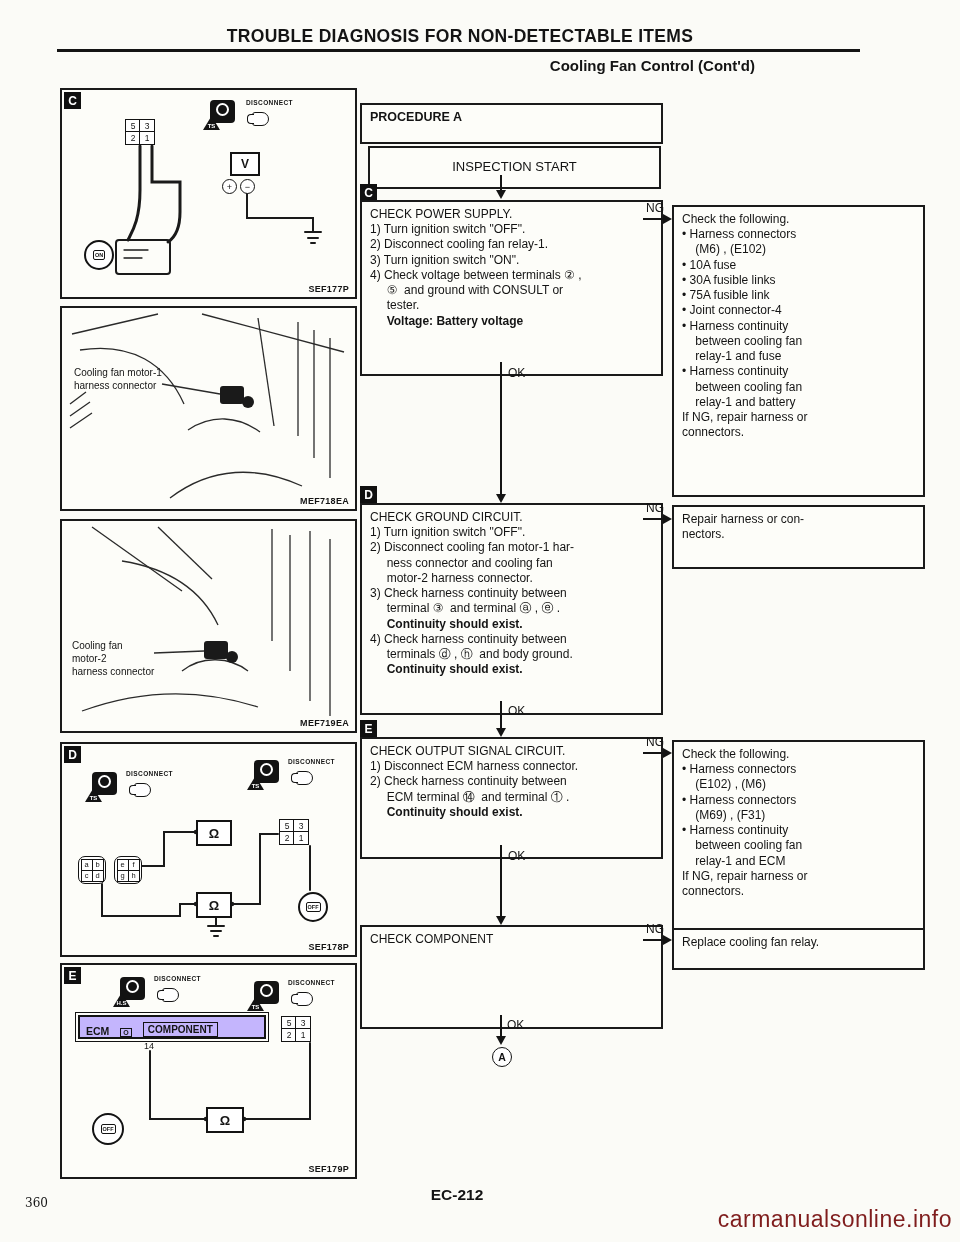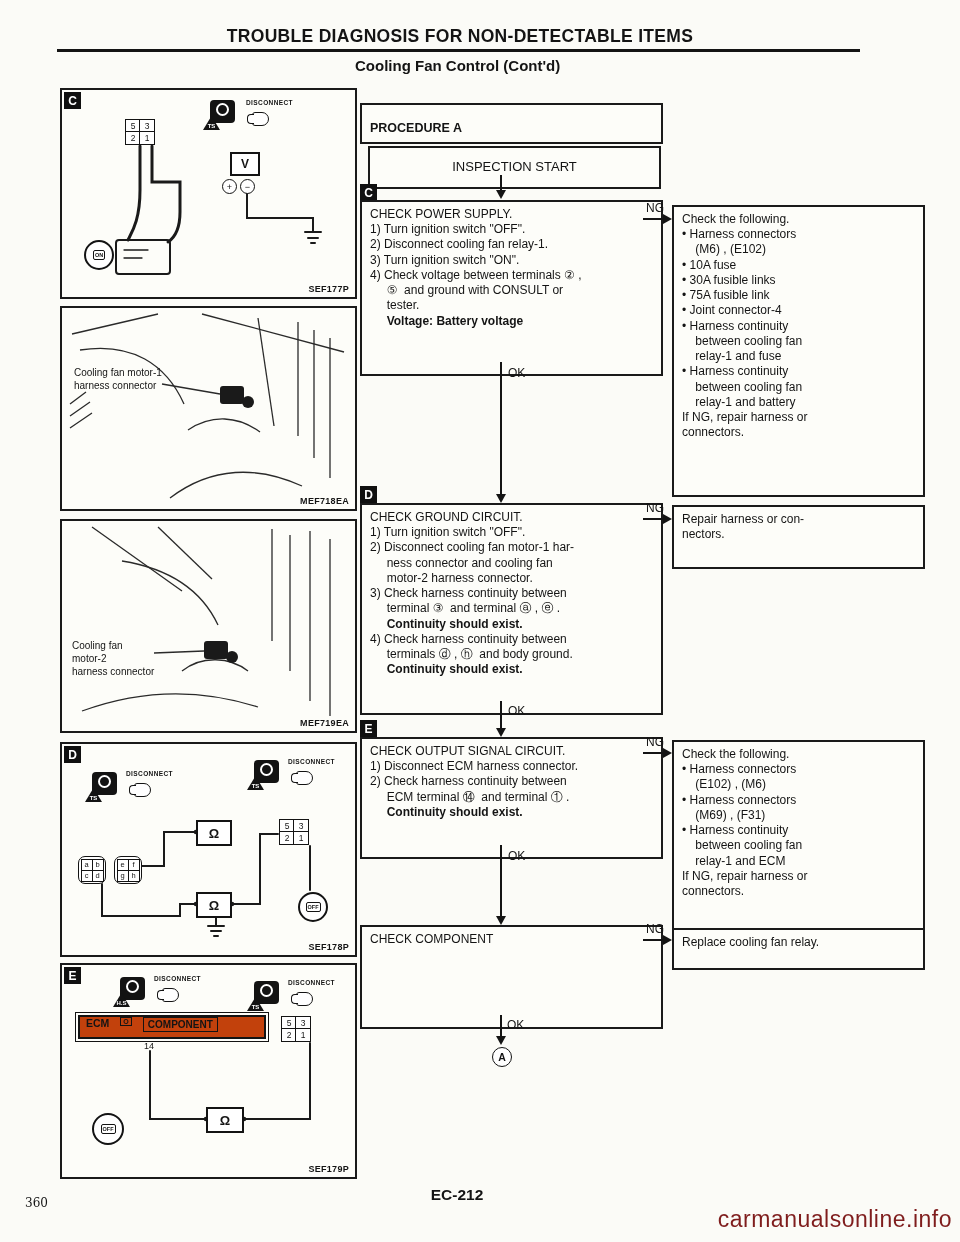--- a/index.html
+++ b/index.html
@@ -3,56 +3,56 @@
 <meta charset="utf-8">
 <style>
   html,body{margin:0;padding:0}
   body{background:#d9d9d9;font-family:"Liberation Sans",sans-serif}
   #page{position:relative;width:960px;height:1242px;margin:0 auto;background:#fbfbf7;color:#141414;overflow:hidden}
   .pre{white-space:pre-wrap}
   .b{font-weight:bold}
   
   .h-title{position:absolute;left:0;top:26px;width:920px;text-align:center;font-size:17.5px;font-weight:bold;letter-spacing:.3px}
   .h-rule{position:absolute;left:57px;top:49px;width:803px;height:3px;background:#141414}
-  .h-sub{position:absolute;left:355px;top:57px;width:400px;text-align:left;font-size:15px;font-weight:bold}
+  .h-sub{position:absolute;left:355px;top:57px;width:400px;text-align:right;font-size:15px;font-weight:bold}
   .f-code{position:absolute;left:392px;top:1186px;width:130px;text-align:center;font-size:15.5px;font-weight:bold}
   .f-num{position:absolute;left:25px;top:1196px;font-size:12px;font-family:"DejaVu Serif",serif}
   .f-wm{position:absolute;right:8px;top:1206px;font-size:23px;color:#7f1d1d;letter-spacing:.5px}
   
   .figbox{position:absolute;border:2px solid #1a1a1a;background:#fdfdf9}
   .figref{position:absolute;right:6px;bottom:3px;font-size:9px;font-weight:bold;letter-spacing:.3px}
   .callout{position:absolute;font-size:10px;line-height:1.3}
   svg.art{position:absolute;left:0;top:0;width:100%;height:100%}
   
   .flowbox{position:absolute;border:2px solid #1a1a1a;background:#fdfdf9;font-size:12px;line-height:1.27;padding:5px 8px;overflow:hidden}
   .steplabel{position:absolute;width:17px;height:17px;background:#101010;color:#fff;font-weight:bold;font-size:12px;display:flex;align-items:center;justify-content:center}
   .vline{position:absolute;width:2px;background:#141414}
   .hline{position:absolute;height:2px;background:#141414}
   .arrow-down{position:absolute;width:0;height:0;border-left:5px solid transparent;border-right:5px solid transparent;border-top:9px solid #141414}
   .arrow-right{position:absolute;width:0;height:0;border-top:5px solid transparent;border-bottom:5px solid transparent;border-left:9px solid #141414}
   .flowlabel{position:absolute;font-size:12px}
   .circleA{position:absolute;width:18px;height:18px;border:1.8px solid #131313;border-radius:50%;display:flex;align-items:center;justify-content:center;font-size:10.5px;font-weight:bold;background:#fff}
-  .procbox{display:flex;align-items:flex-end}
+  .procbox{display:flex;align-items:flex-start}
   .startbox{display:flex;align-items:center;justify-content:center}
   
   .dcbox{position:absolute;width:25px;height:23px;background:#131313;border-radius:4px}
   .wr{display:block;width:9px;height:9px;border:2px solid #fff;border-radius:50%;margin:3px auto 0}
   .dctri{position:absolute;left:-7px;bottom:-7px;width:17px;height:13px;background:#131313;clip-path:polygon(50% 0,0 100%,100% 100%);color:#fff;font-size:6px;font-weight:bold;display:flex;align-items:flex-end;justify-content:center;padding-bottom:1px}
   .dctext{position:absolute;font-size:6.5px;font-weight:bold;letter-spacing:.4px}
   .congl{position:absolute;width:15px;height:12px;border:1.6px solid #131313;border-radius:3px 7px 7px 3px;background:#fff}
   .congl::before{content:"";position:absolute;left:-6px;top:1px;width:6px;height:8px;border:1.6px solid #131313;border-right:none;border-radius:4px 0 0 4px;background:#fff}
   .meter{position:absolute;border:2px solid #131313;background:#fff;display:flex;align-items:center;justify-content:center;font-weight:bold}
   .pm{position:absolute;width:13px;height:13px;border:1.6px solid #131313;border-radius:50%;display:flex;align-items:center;justify-content:center;font-size:9px;background:#fff}
   .pingrid{position:absolute;display:grid;grid-template-columns:repeat(2,14px);grid-auto-rows:12px}
   .pingrid span{border:1.1px solid #131313;margin:-0.55px;font-size:8.5px;display:flex;align-items:center;justify-content:center;background:#fff}
   .lettergrid{position:absolute;border:1.3px solid #131313;border-radius:7px;padding:2px;display:grid;grid-template-columns:repeat(2,11px);grid-auto-rows:11px;background:#fff}
   .lettergrid span{border:1px solid #131313;margin:-0.5px;font-size:7.5px;display:flex;align-items:center;justify-content:center}
   .keycircle{position:absolute;border:2px solid #131313;border-radius:50%;display:flex;align-items:center;justify-content:center;background:#fff}
   .keycircle span{border:1.2px solid #131313;font-size:5.5px;font-weight:bold;padding:1px;border-radius:2px}
-  .ecmbar{position:absolute;border:2px solid #131313;outline:1.5px solid #131313;outline-offset:2px;background:#c2410c;display:flex;align-items:flex-start;gap:11px;padding:0 6px;font-size:10.5px;font-weight:bold}
+  .ecmbar{position:absolute;border:2px solid #131313;outline:1.5px solid #131313;outline-offset:2px;background:#c4b5fd;display:flex;align-items:flex-end;gap:11px;padding:0 6px;font-size:10.5px;font-weight:bold}
   .ecmo{border:1.2px solid #131313;font-size:7px;padding:0 2px;font-weight:bold}
   .ecmconn{border:1.6px solid #131313;padding:0 4px;line-height:13px;font-size:10px}
 </style>
 </head>
 <body>
 
 <div id="page">
 
   <div class="h-title">TROUBLE DIAGNOSIS FOR NON-DETECTABLE ITEMS</div>
   <div class="h-rule"></div>

